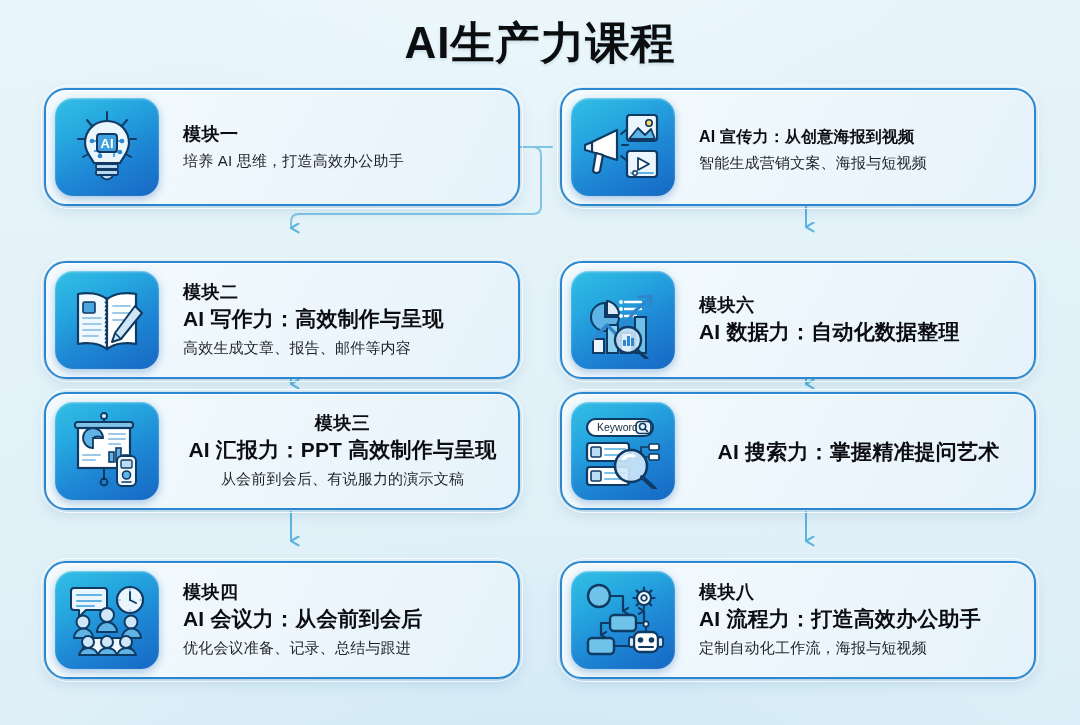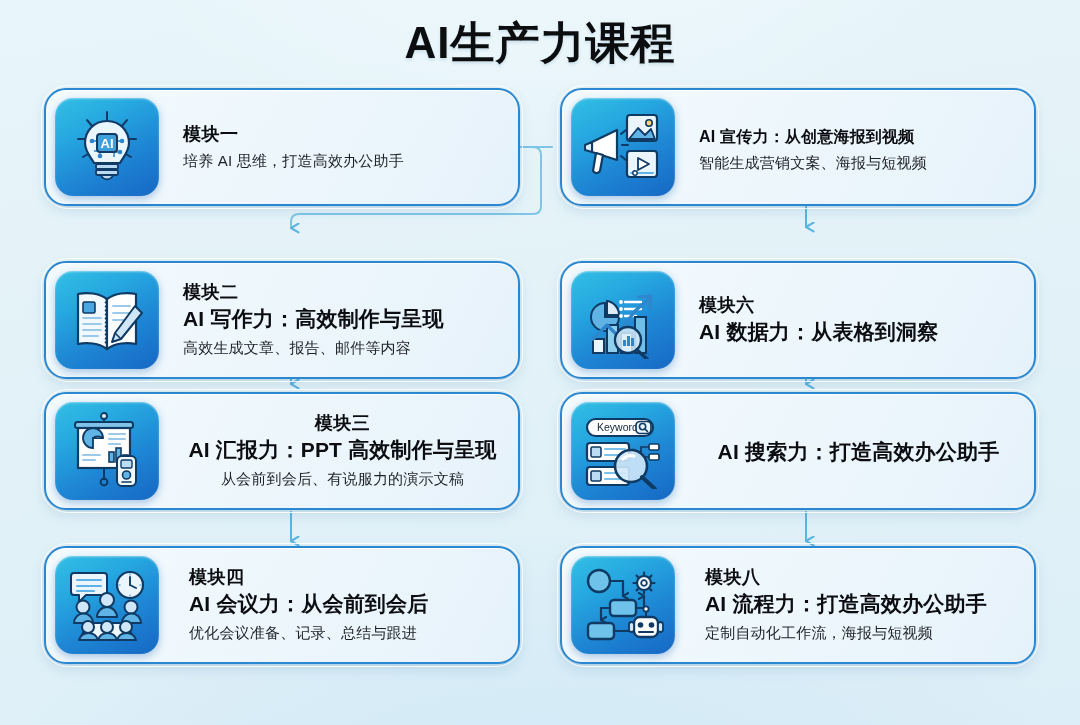--- a/index.html
+++ b/index.html
@@ -77,21 +77,21 @@
     border: 1px solid rgba(255,255,255,0.85);
     pointer-events: none;
   }
 
   .card.left  { left: 44px;  width: 476px; }
   .card.right { left: 560px; width: 476px; }
 
   .row1 { top: 88px; }
   .row2 { top: 249px; margin-top: 12px; }
   .row3 { top: 392px; text-align: center; }
-  .row4 { top: 546px; gap: 6px; }
+  .row4 { top: 561px; }
 
   
   .icon-tile {
     position: relative;
     flex: 0 0 auto;
     width: 104px;
     height: 98px;
     margin-left: 9px;
     border-radius: 18px;
     background: linear-gradient(152deg, #33bfe4 0%, #26a8e0 30%, #1e86d4 62%, #1668c4 100%);
@@ -399,21 +399,21 @@
         <g fill="#2f86cc">
           <rect x="40" y="59" width="3" height="6"></rect>
           <rect x="44" y="55" width="3" height="10"></rect>
           <rect x="48" y="57" width="3" height="8"></rect>
         </g>
         <line x1="54" y1="69" x2="64" y2="78" stroke="#0f3a63" stroke-width="3.4" stroke-linecap="round"></line>
       </svg>
     </div>
     <div class="card-text">
       <div class="module-label">模块六</div>
-      <div class="module-title">AI 数据力：从表格到洞察</div>
+      <div class="module-title">AI 数据力：自动化数据整理</div>
     </div>
   </div>
 
   <div class="card right row3">
     <div class="icon-tile">
       <svg width="84" height="76" viewBox="0 0 84 76">
         <rect x="6" y="6" width="66" height="17" rx="8.5" fill="#ffffff" stroke="#0f3a63" stroke-width="2.2"></rect>
         <text x="16" y="18" font-family="'Liberation Sans',sans-serif" font-size="10.5" fill="#12263a">Keyword...</text>
         <rect x="55" y="8.5" width="15" height="12" rx="4" fill="#eaf5fd" stroke="#0f3a63" stroke-width="1.7"></rect>
         <circle cx="61.6" cy="13.6" r="3.1" fill="none" stroke="#0f3a63" stroke-width="1.6"></circle>
@@ -442,21 +442,21 @@
           <rect x="68" y="31" width="10" height="6" rx="1.5"></rect>
           <rect x="68" y="41" width="10" height="6" rx="1.5"></rect>
         </g>
 
         <circle cx="50" cy="53" r="16" fill="#cfe8fa" fill-opacity="0.9" stroke="#0f3a63" stroke-width="2.6"></circle>
         <path d="M42 46 a11 11 0 0 1 11 -3" fill="none" stroke="#ffffff" stroke-width="3" stroke-linecap="round"></path>
         <line x1="61" y1="64" x2="74" y2="76" stroke="#0f3a63" stroke-width="4" stroke-linecap="round"></line>
       </svg>
     </div>
     <div class="card-text">
-      <div class="module-title">AI 搜索力：打造高效办公助手</div>
+      <div class="module-title">AI 搜索力：掌握精准提问艺术</div>
     </div>
   </div>
 
   <div class="card right row4">
     <div class="icon-tile">
       <svg width="82" height="76" viewBox="0 0 82 76">
         <circle cx="17" cy="14" r="11" fill="#6fc2ea" stroke="#0f3a63" stroke-width="2.4"></circle>
         <rect x="28" y="33" width="26" height="16" rx="4" fill="#6fc2ea" stroke="#0f3a63" stroke-width="2.4"></rect>
         <rect x="6" y="56" width="26" height="16" rx="4" fill="#6fc2ea" stroke="#0f3a63" stroke-width="2.4"></rect>
         <g fill="none" stroke="#0f3a63" stroke-width="2.2" stroke-linecap="round" stroke-linejoin="round">

